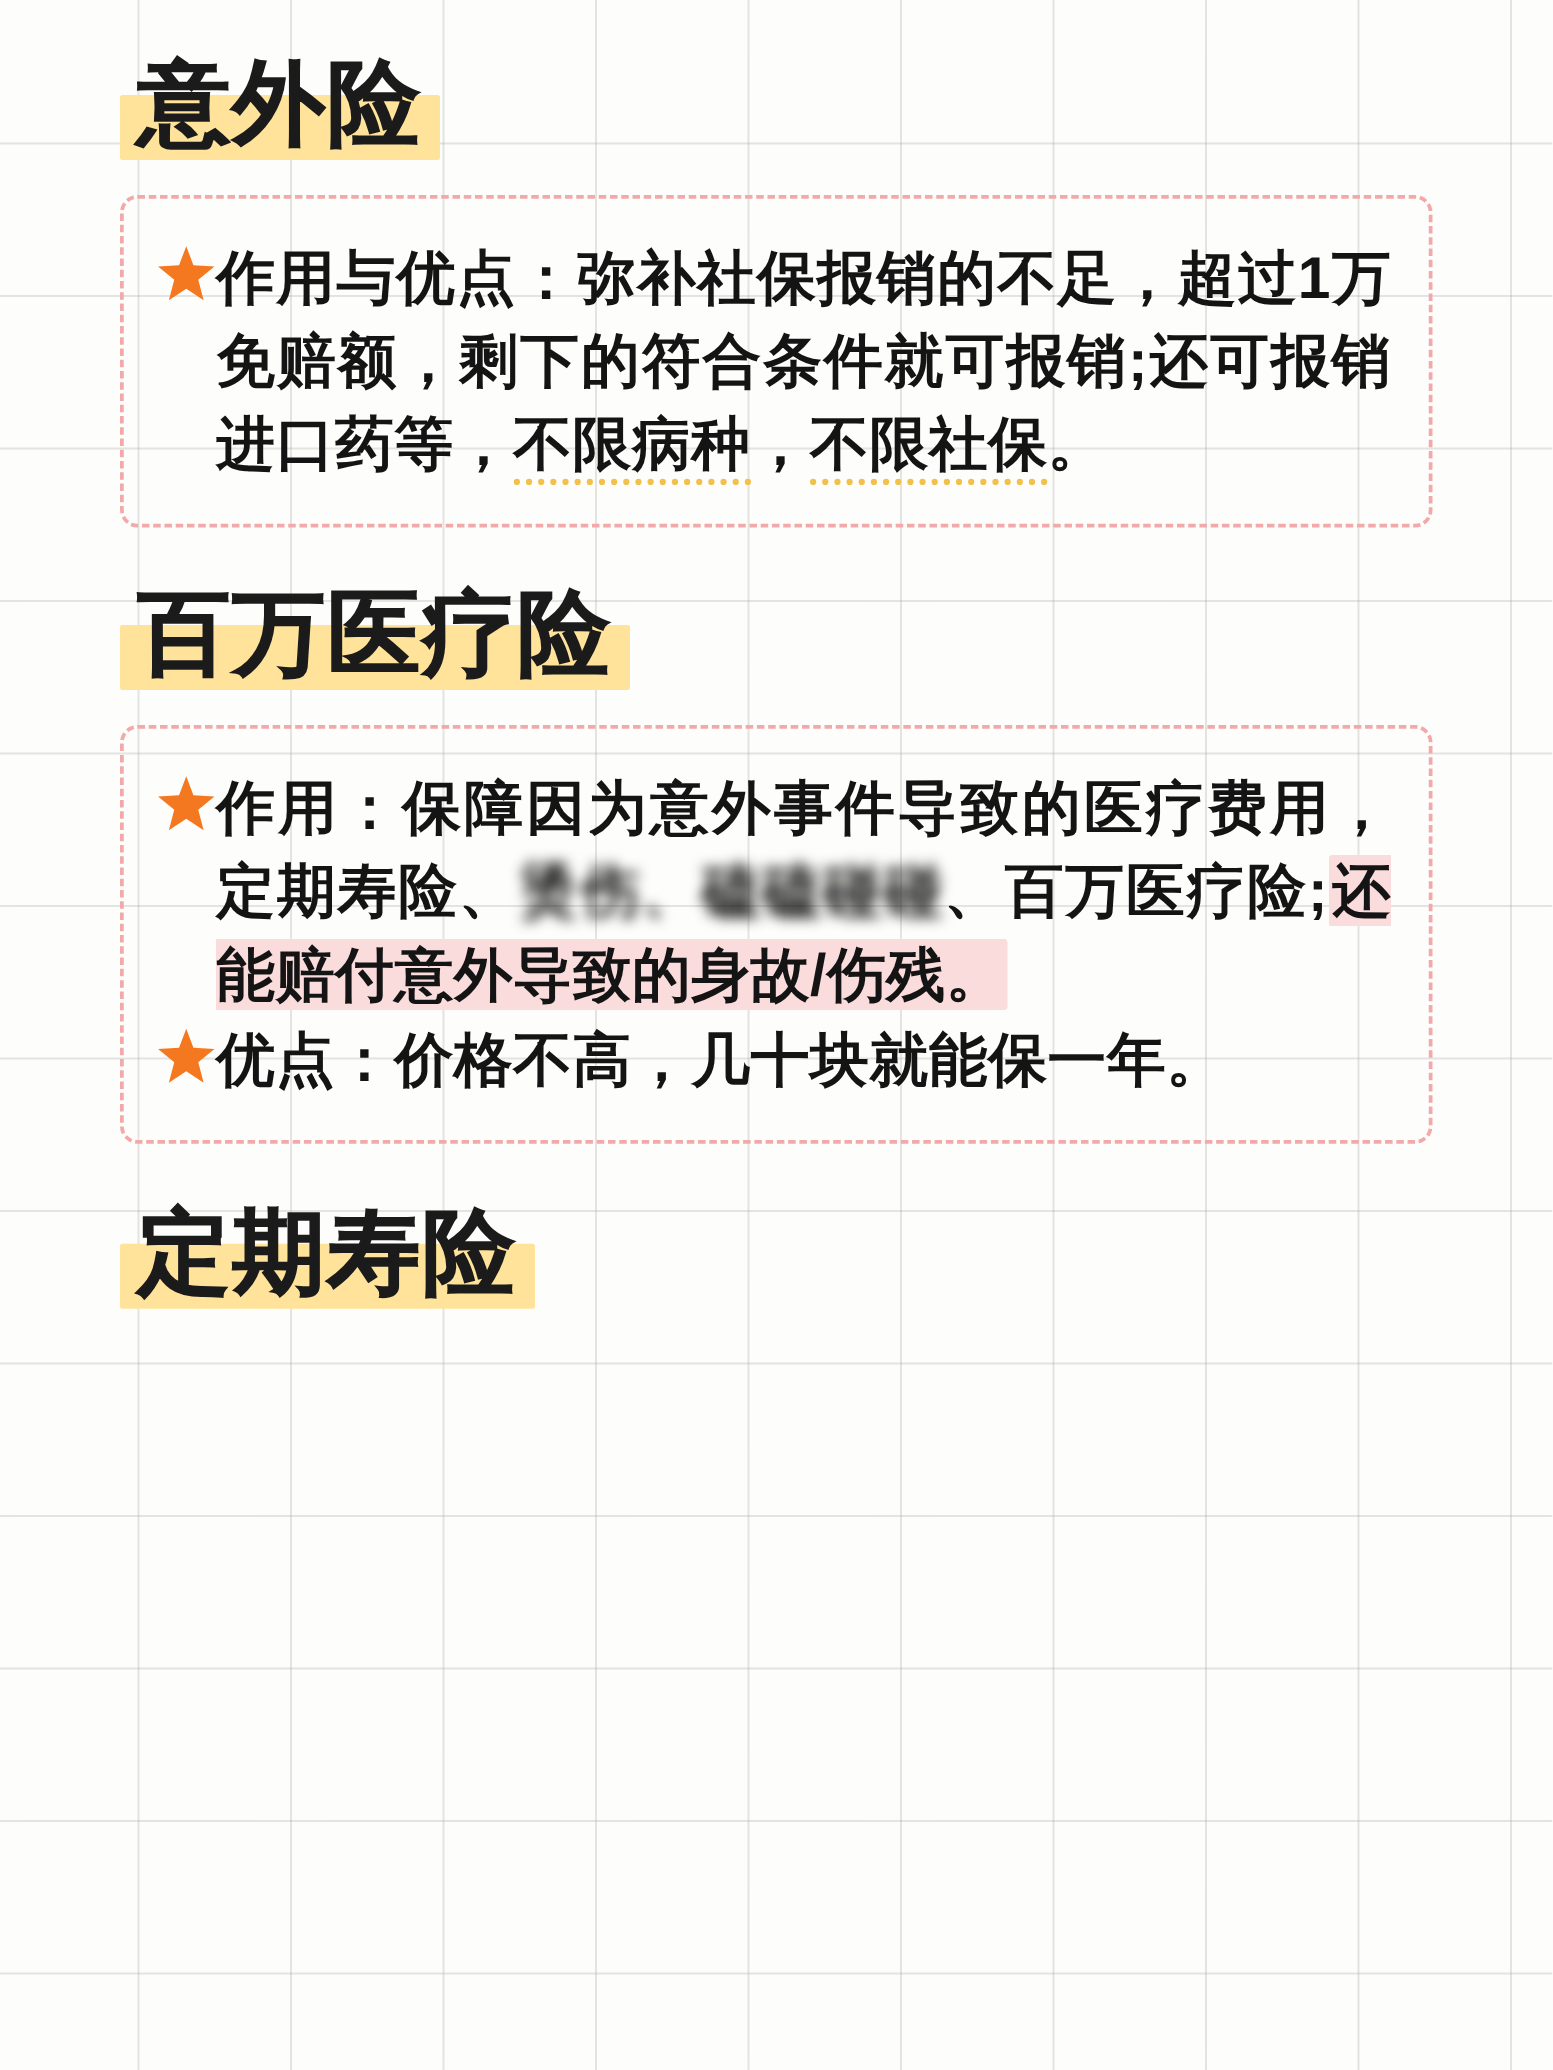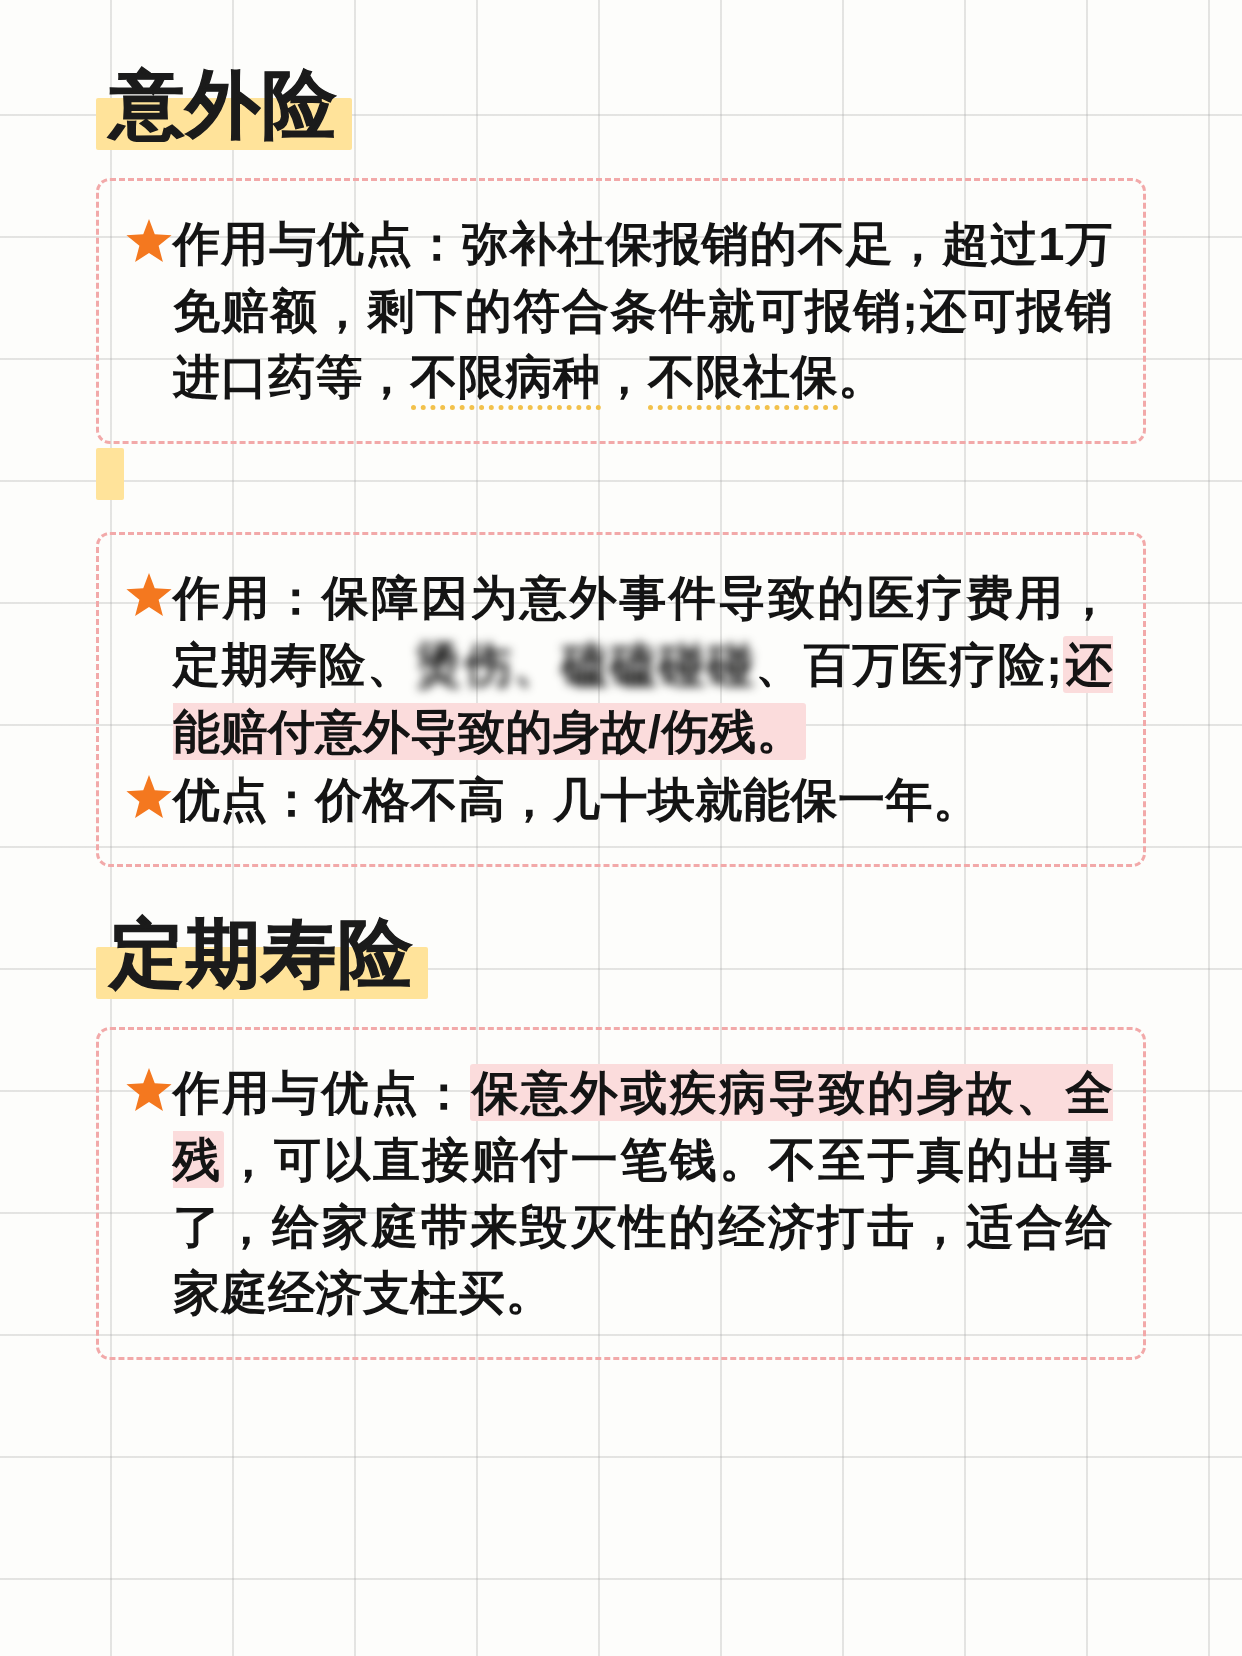--- a/index.html
+++ b/index.html
@@ -108,21 +108,21 @@
     border-radius: 3px;
   }
   .u-yellow {
     border-bottom: 5px dotted #f2c14b;
     padding-bottom: 2px;
   }
   .blurred {
     filter: blur(5px);
   }
 
-  .sec1 { padding-top: 62px; }
+  .sec1 { padding-top: 40px; }
   .sec2 { padding-top: 42px; }
   .sec3 { padding-top: 44px; }
 </style>
 </head>
 <body>
 
 <div id="grid-bg"></div>
 
 <div id="page">
 
@@ -142,20 +142,21 @@
           <span>作用与优点：</span><span>弥补社保报销的不足，超过1万免赔额，剩下的符合条件就可报销;还可报销进口药等，</span><span class="u-yellow">不限病种</span><span>，</span><span class="u-yellow">不限社保</span><span>。</span>
         </div>
       </div>
     </div>
   </div>
 
   <div class="section sec2">
     <div class="heading-wrap">
       <div class="heading">
         <span class="hl"></span>
+        <span>百万医疗险</span>
       </div>
     </div>
     <div class="card">
       <div class="bullet-row">
         <svg class="star" viewBox="0 0 100 100">
           <polygon points="50,4 62,36 97,38 70,60 79,94 50,75 21,94 30,60 3,38 38,36" fill="#f4781f"></polygon>
         </svg>
         <div class="btext">
           <span>作用：</span><span>保障因为意外事件导致的医疗费用，定期寿险、</span><span class="blurred">烫伤、磕磕碰碰</span><span>、百万医疗险;</span><span class="mark-pink">还能赔付意外导致的身故/伤残。</span>
         </div>
@@ -171,25 +172,15 @@
     </div>
   </div>
 
   <div class="section sec3">
     <div class="heading-wrap">
       <div class="heading">
         <span class="hl"></span>
         <span>定期寿险</span>
       </div>
     </div>
-    <div class="card">
-      <div class="bullet-row">
-        <svg class="star" viewBox="0 0 100 100">
-          <polygon points="50,4 62,36 97,38 70,60 79,94 50,75 21,94 30,60 3,38 38,36" fill="#f4781f"></polygon>
-        </svg>
-        <div class="btext thin">
-          <span>作用与优点：</span><span class="mark-pink">保意外或疾病导致的身故、全残</span><span>，可以直接赔付一笔钱。不至于真的出事了，给家庭带来毁灭性的经济打击，适合给家庭经济支柱买。</span>
-        </div>
-      </div>
-    </div>
   </div>
 
 </div>
 
 </body></html>

